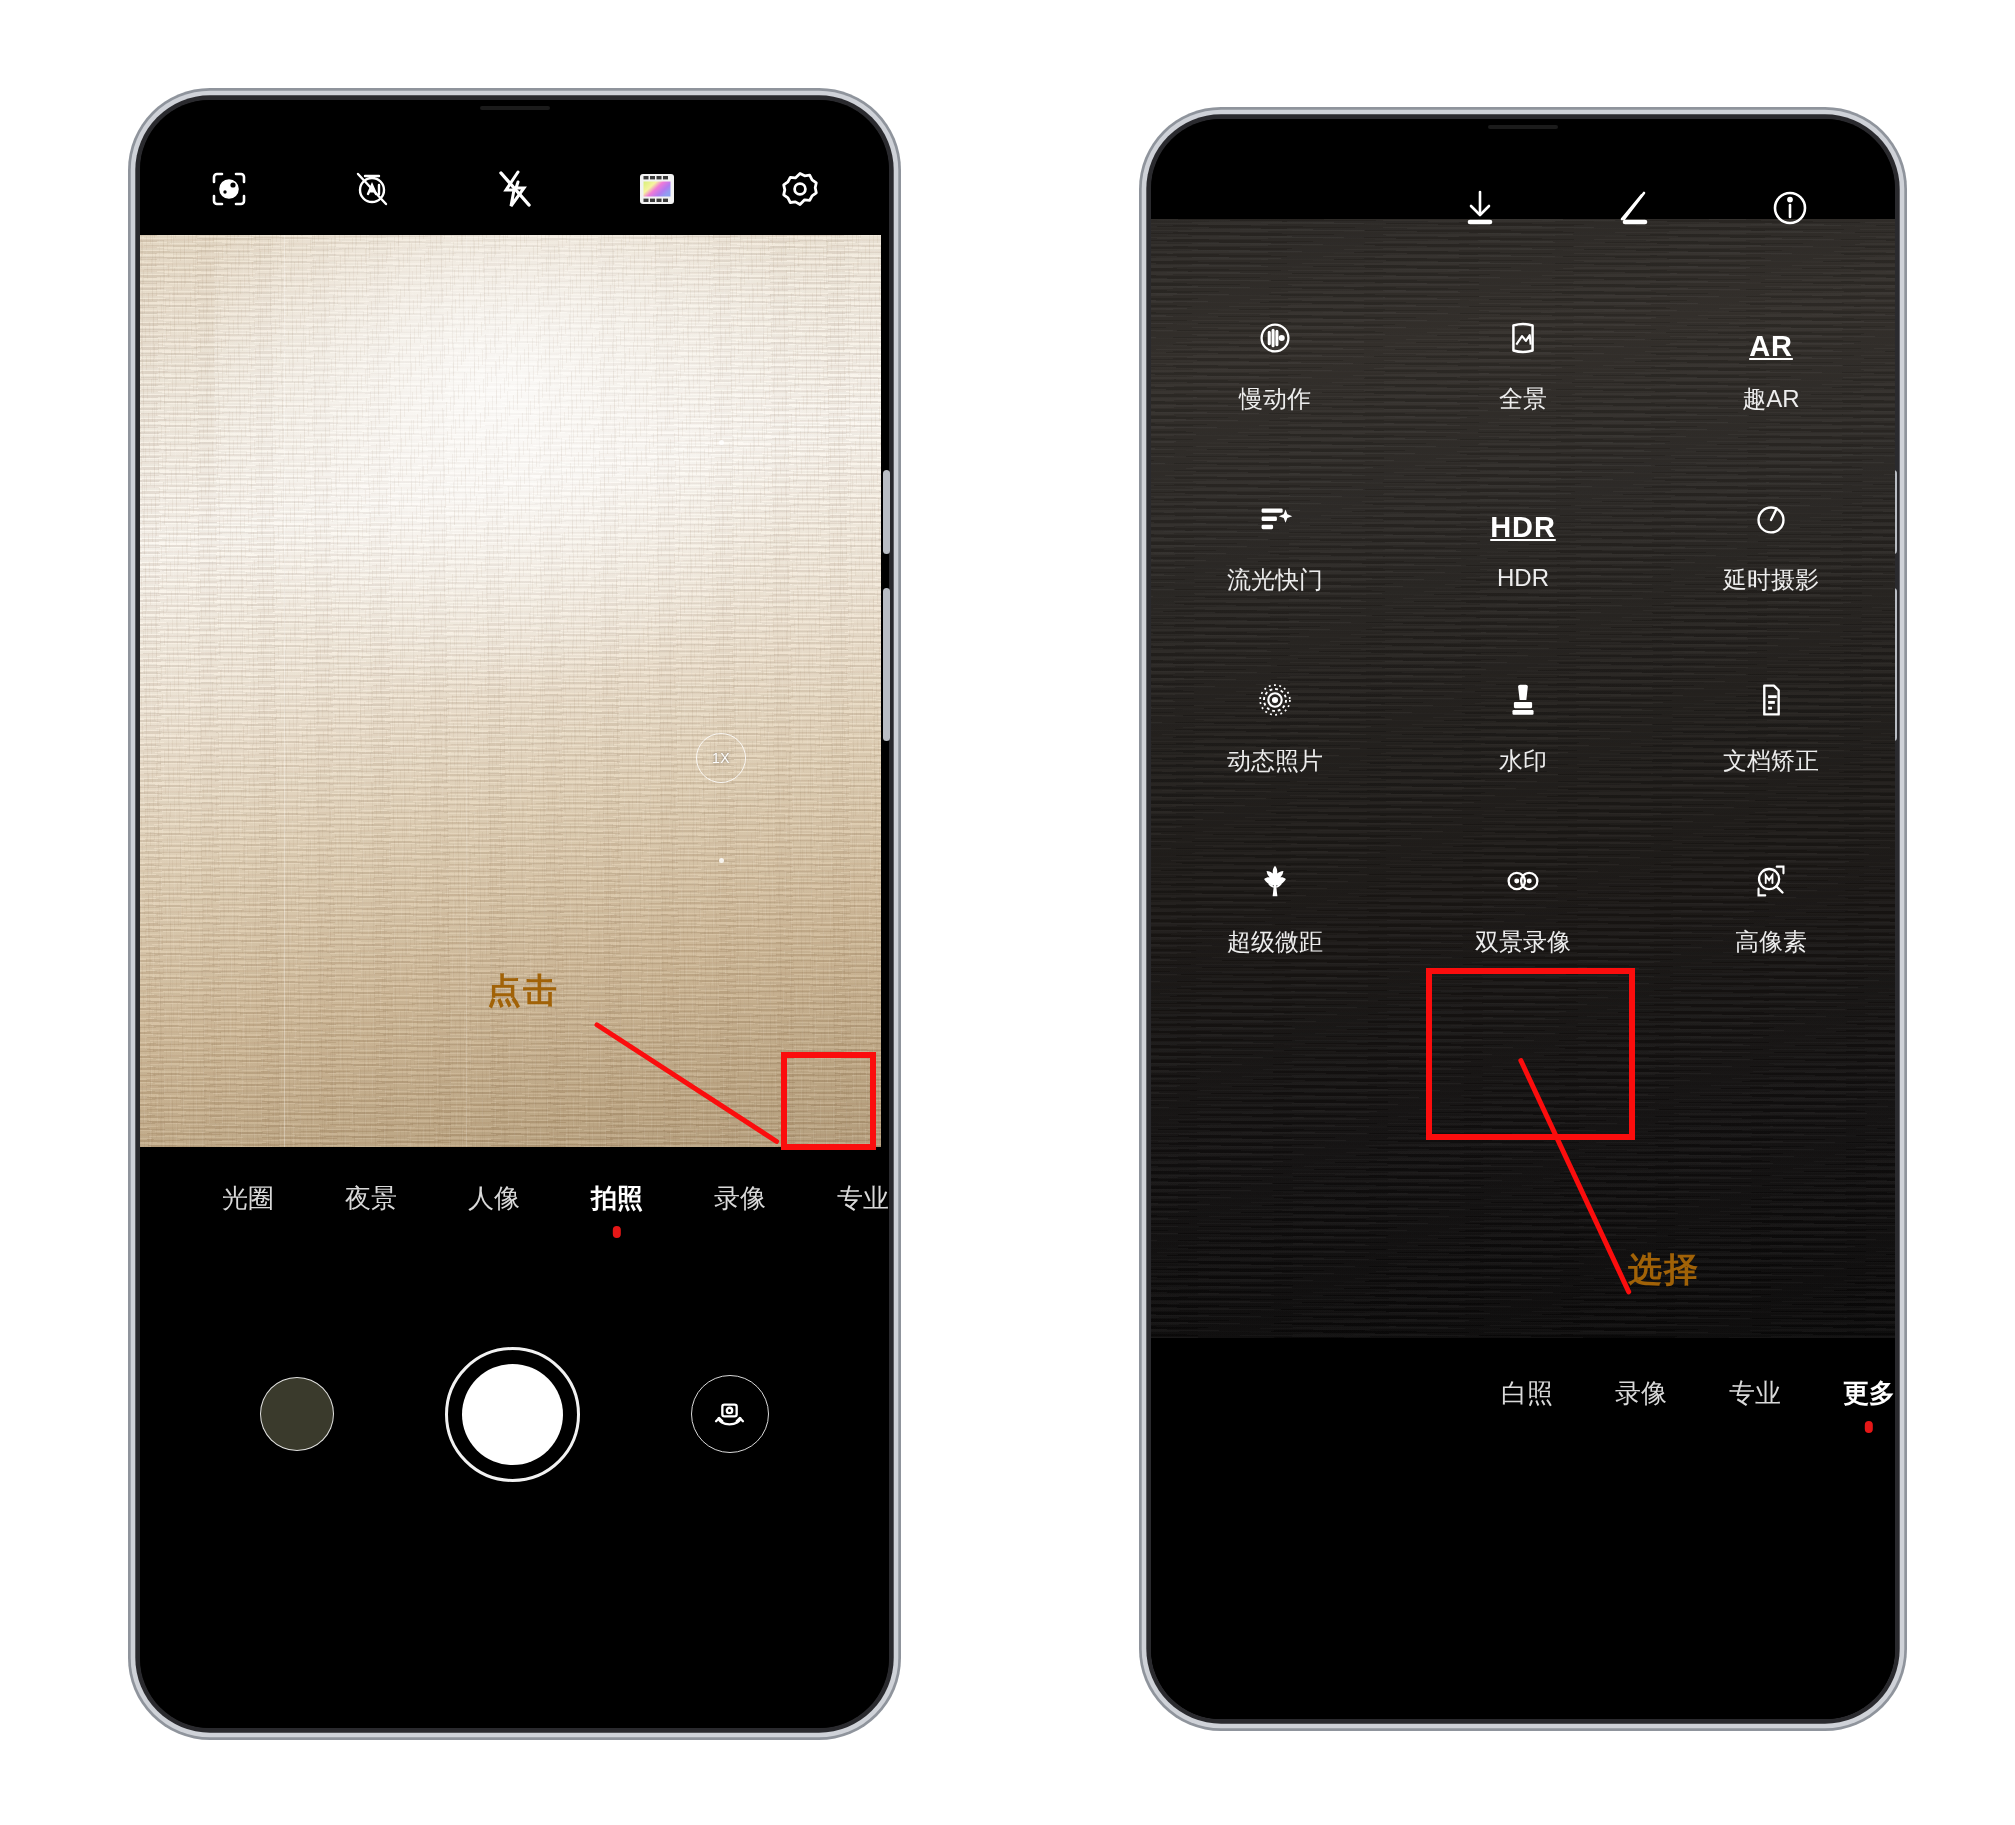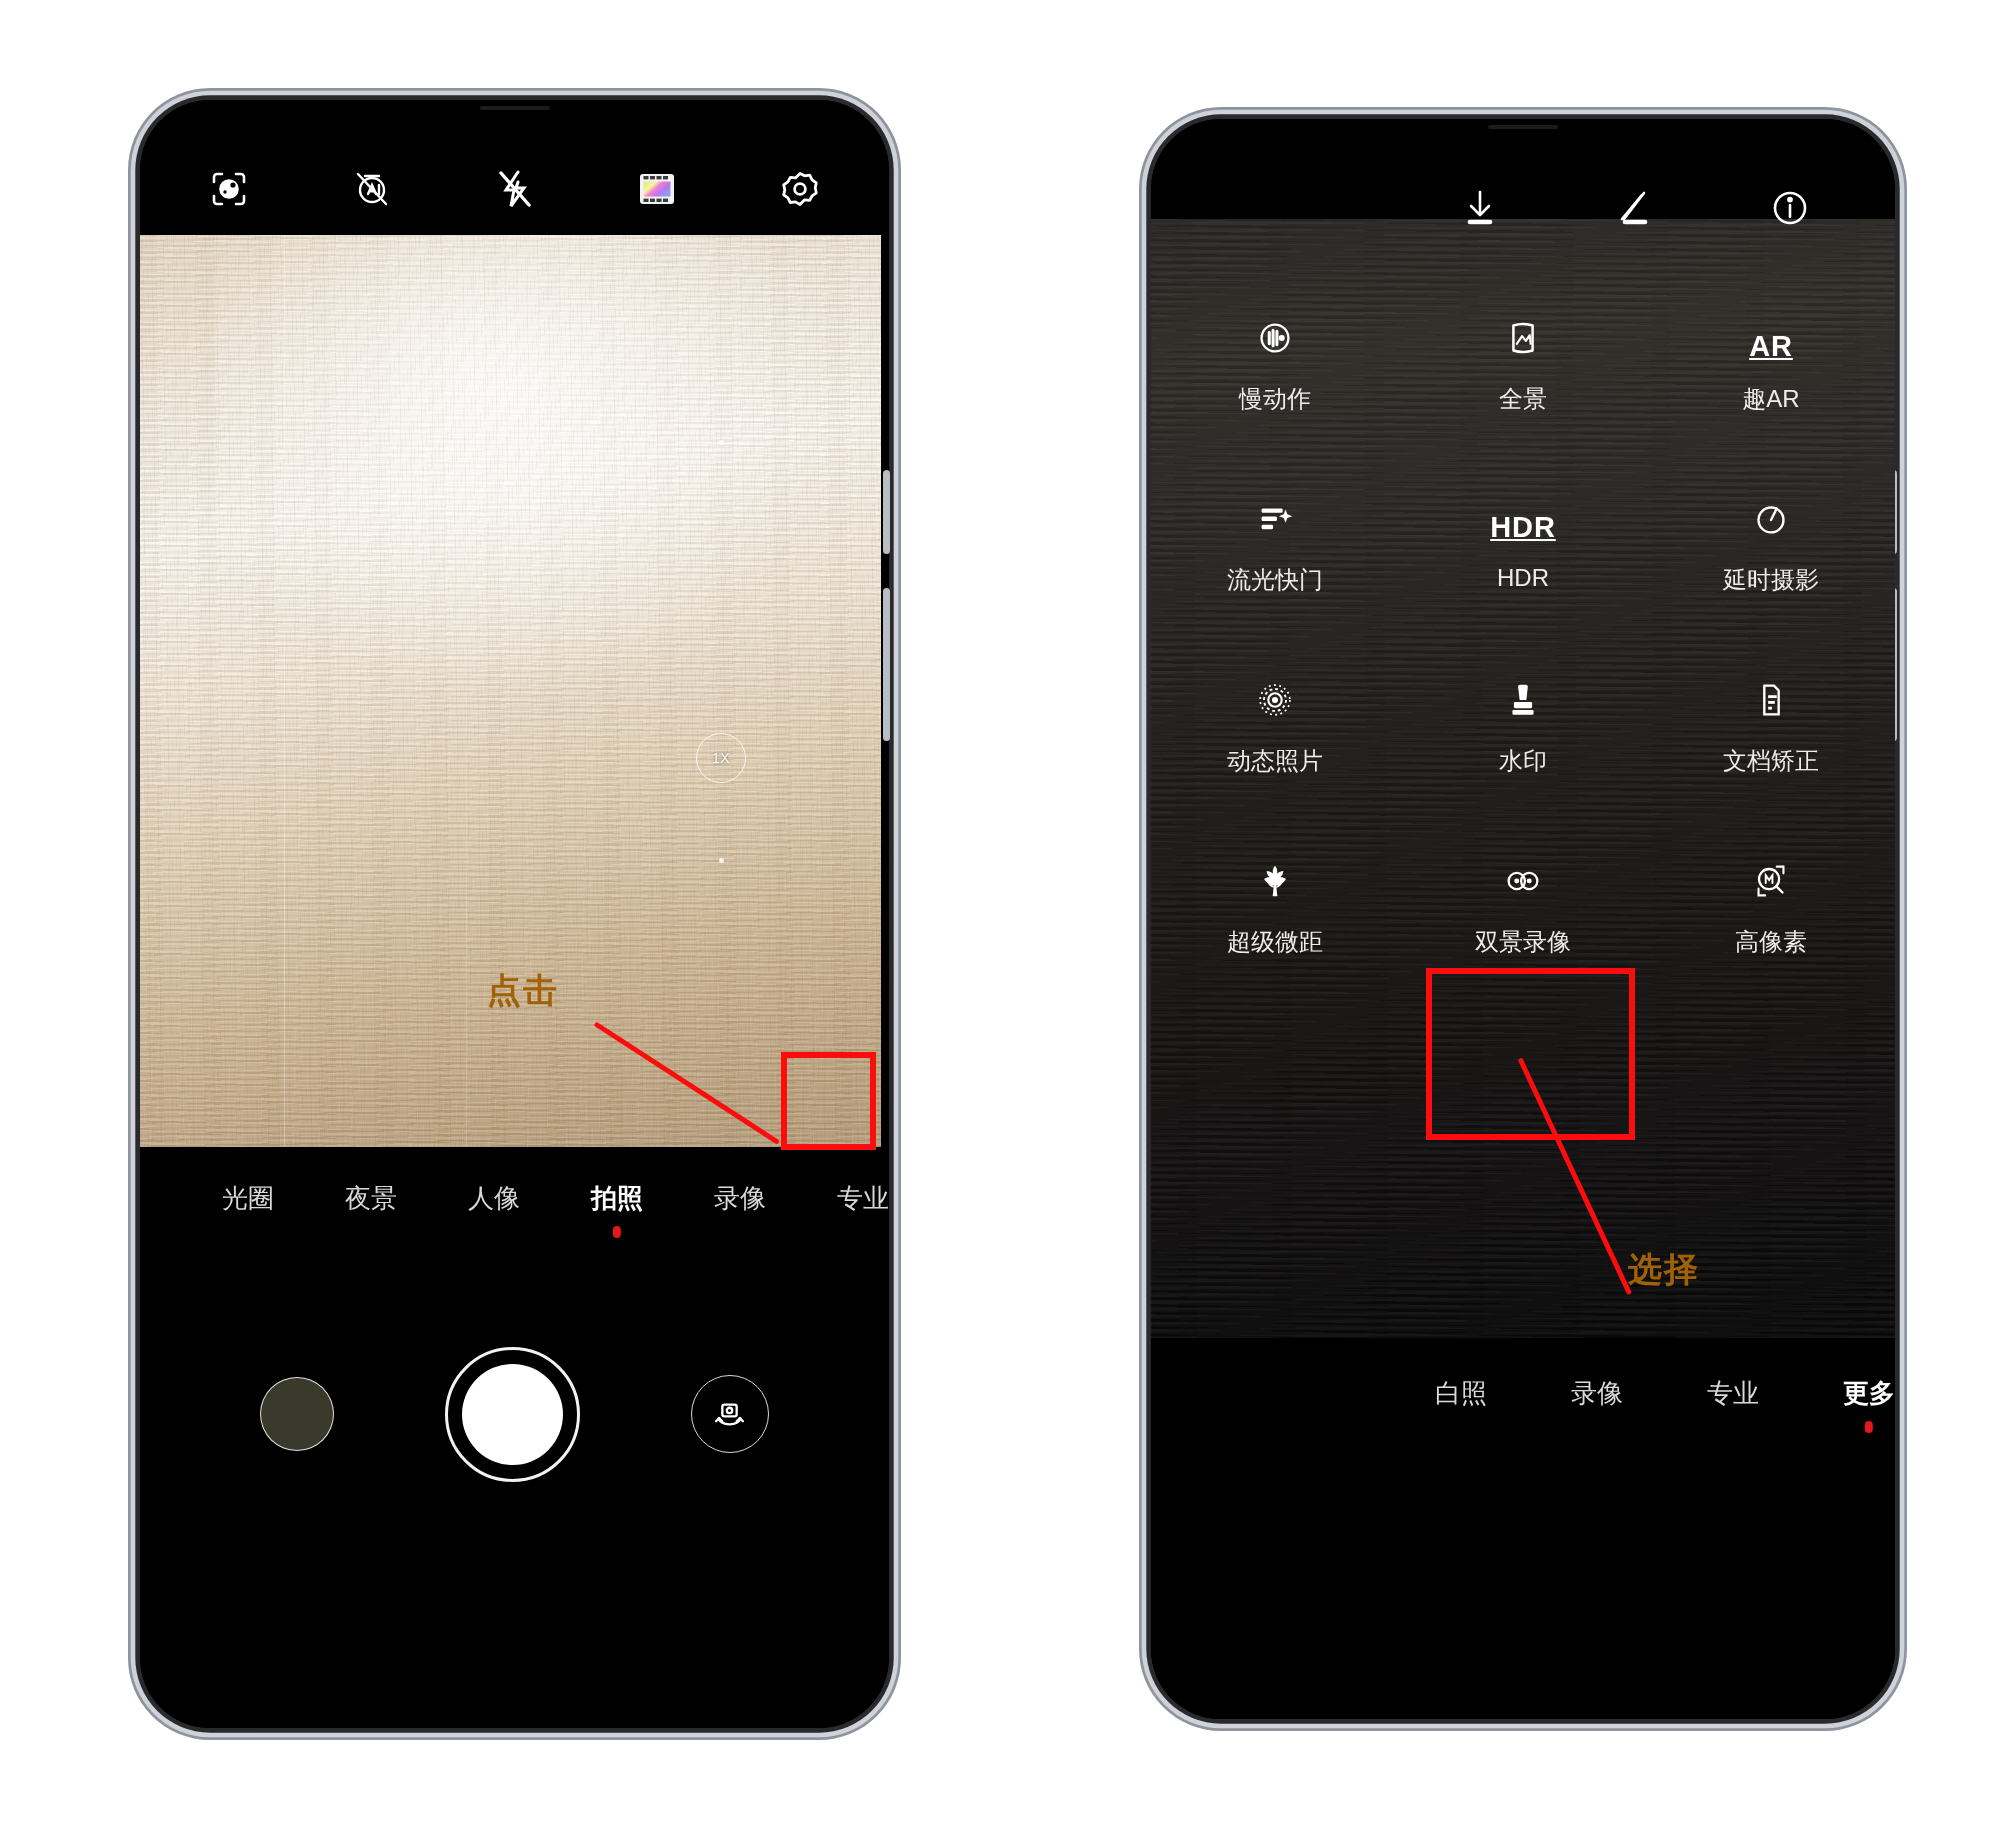--- a/index.html
+++ b/index.html
@@ -64,21 +64,21 @@
     border:1.4px solid rgba(255,255,255,.85); display:flex; align-items:center;
     justify-content:center; color:#fff; font-size:14px; letter-spacing:0.5px;
     text-shadow:0 0 2.8px rgba(0,0,0,.5); }
   .zoom-dot { position:absolute; width:5.1px; height:5.1px; border-radius:50%;
     background:rgba(255,255,255,.82); }
 
   
   .modebar { position:absolute; left:0; right:0; display:flex; align-items:center;
     color:#e9e9e9; font-size:26px; background:#000; z-index:6;justify-content:flex-end; }
   .mb-left  { top:1047px; height:105px; padding-left:13px; gap:71px; }
-  .mb-right { top:1223px; height:105px; padding-left:9.3px; gap:84px; }
+  .mb-right { top:1223px; height:105px; padding-left:9.3px; gap:62px; }
   .mode { position:relative; white-space:nowrap; color:#d9d9d9;
     padding-bottom:2.8px; }
   .mode.active { color:#fff; font-weight:bold; }
   .mode.active::after { content:""; position:absolute; left:50%; bottom:-19.5px;
     transform:translateX(-50%); width:8.4px; height:12px; border-radius:4.2px;
     background:#e51717; }
 
   
   .shutter-row { position:absolute; left:0; right:0; top:1184px; height:260px;
     display:flex; align-items:center; justify-content:space-around;

